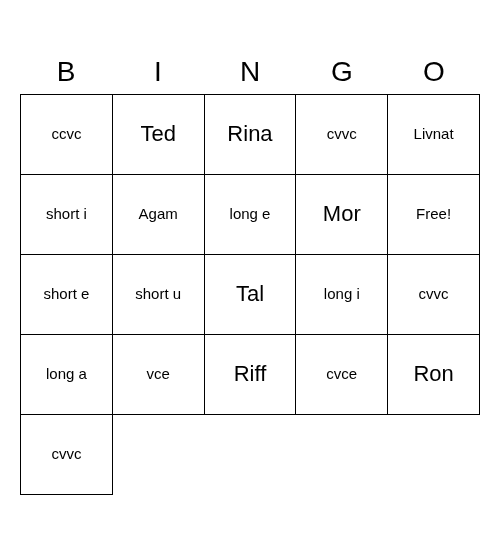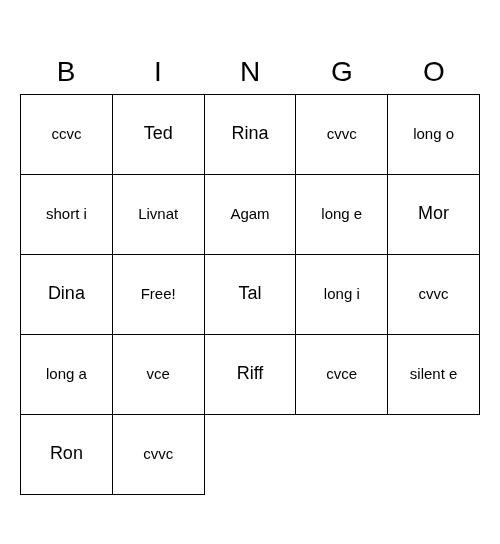--- a/index.html
+++ b/index.html
@@ -50,51 +50,50 @@
       display: flex;
       align-items: center;
       justify-content: center;
       text-align: center;
       padding: 4px;
       font-size: 15px;
       line-height: 1.2;
     }
 
     .bingo-cell.large-text {
-      font-size: 18px;
+      font-size: 22px;
     }
   </style>
 </head>
 <body>
 
 <div class="bingo-container">
   <div class="bingo-header">
   <div class="bingo-header-cell">B</div>
       <div class="bingo-header-cell">I</div>
       <div class="bingo-header-cell">N</div>
       <div class="bingo-header-cell">G</div>
       <div class="bingo-header-cell">O</div>
     </div>
   <div class="bingo-grid">
   <div class="bingo-cell">ccvc</div>
       <div class="bingo-cell large-text">Ted</div>
       <div class="bingo-cell large-text">Rina</div>
       <div class="bingo-cell">cvvc</div>
-      <div class="bingo-cell">long o</div>
+      <div class="bingo-cell">Livnat</div>
       <div class="bingo-cell">short i</div>
-      <div class="bingo-cell">Livnat</div>
       <div class="bingo-cell">Agam</div>
       <div class="bingo-cell">long e</div>
       <div class="bingo-cell large-text">Mor</div>
-      <div class="bingo-cell large-text">Dina</div>
       <div class="bingo-cell">Free!</div>
+      <div class="bingo-cell">short e</div>
+      <div class="bingo-cell">short u</div>
       <div class="bingo-cell large-text">Tal</div>
       <div class="bingo-cell">long i</div>
       <div class="bingo-cell">cvvc</div>
       <div class="bingo-cell">long a</div>
       <div class="bingo-cell">vce</div>
       <div class="bingo-cell large-text">Riff</div>
       <div class="bingo-cell">cvce</div>
-      <div class="bingo-cell">silent e</div>
       <div class="bingo-cell large-text">Ron</div>
       <div class="bingo-cell">cvvc</div>
     </div>
 </div>
 
 </body></html>

